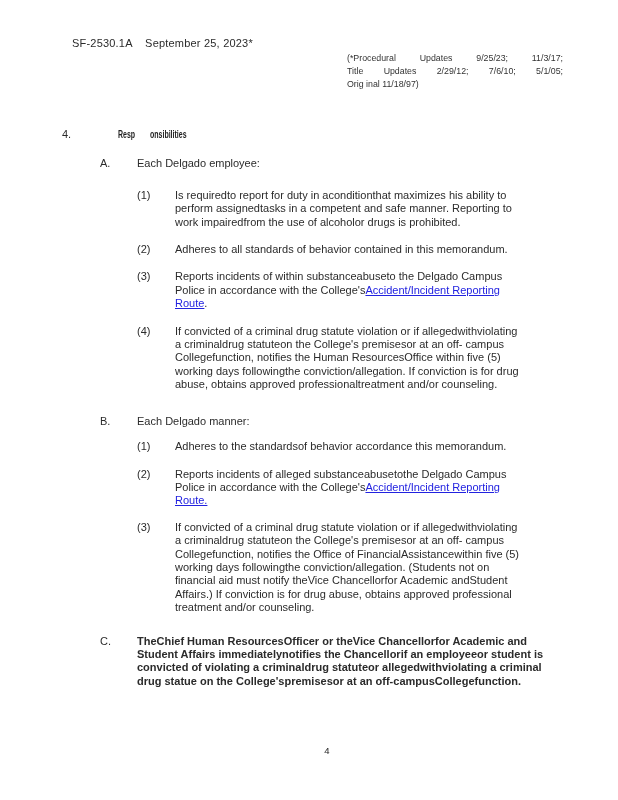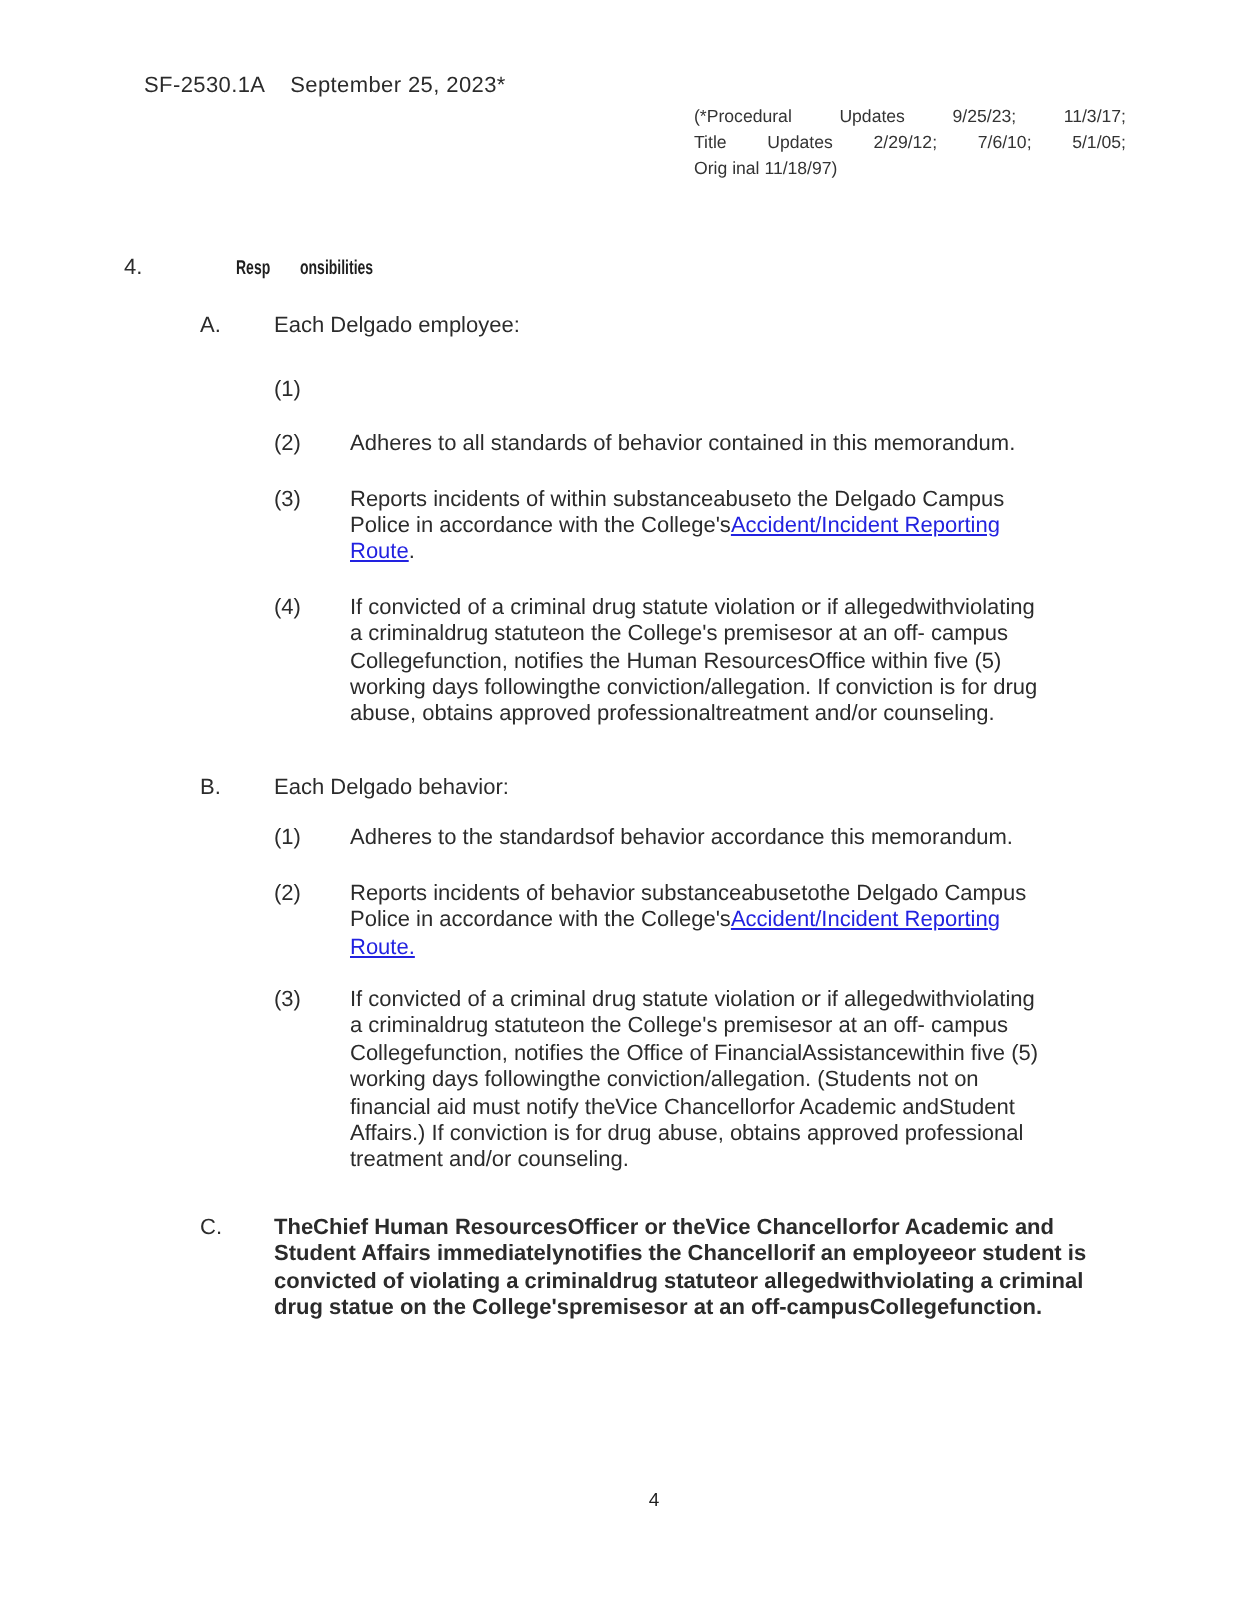--- a/index.html
+++ b/index.html
@@ -104,20 +104,23 @@
       <span class="sec-title"><span class="cond">Resp</span><span class="cond cond-2">onsibilities</span></span>
     </div>
 
     <div class="sub-head mb18">
       <span class="sub-label">A.</span>
       <span>Each Delgado employee:</span>
     </div>
 
     <div class="item mb14">
       <span class="item-num">(1)</span>
+      <div class="item-text">Is requiredto report for duty in aconditionthat maximizes his ability to
+perform assignedtasks in a competent and safe manner. Reporting to
+work impairedfrom the use of alcoholor drugs is prohibited.</div>
     </div>
 
     <div class="item mb14">
       <span class="item-num">(2)</span>
       <div class="item-text">Adheres to all standards of behavior contained in this memorandum.</div>
     </div>
 
     <div class="item mb14">
       <span class="item-num">(3)</span>
       <div class="item-text"><span>Reports incidents of within substanceabuseto the Delgado Campus
@@ -129,31 +132,31 @@
       <span class="item-num">(4)</span>
       <div class="item-text">If convicted of a criminal drug statute violation or if allegedwithviolating
 a criminaldrug statuteon the College's premisesor at an off- campus
 Collegefunction, notifies the Human ResourcesOffice within five (5)
 working days followingthe conviction/allegation. If conviction is for drug
 abuse, obtains approved professionaltreatment and/or counseling.</div>
     </div>
 
     <div class="sub-head mb12">
       <span class="sub-label">B.</span>
-      <span>Each Delgado behavior:</span>
+      <span>Each Delgado manner:</span>
     </div>
 
     <div class="item mb14">
       <span class="item-num">(1)</span>
       <div class="item-text">Adheres to the standardsof behavior accordance this memorandum.</div>
     </div>
 
     <div class="item mb13">
       <span class="item-num">(2)</span>
-      <div class="item-text"><span>Reports incidents of behavior substanceabusetothe Delgado Campus
+      <div class="item-text"><span>Reports incidents of alleged substanceabusetothe Delgado Campus
 Police in accordance with the College's</span><a class="doclink">Accident/Incident Reporting
 Route.</a><span></span></div>
     </div>
 
     <div class="item mb20">
       <span class="item-num">(3)</span>
       <div class="item-text">If convicted of a criminal drug statute violation or if allegedwithviolating
 a criminaldrug statuteon the College's premisesor at an off- campus
 Collegefunction, notifies the Office of FinancialAssistancewithin five (5)
 working days followingthe conviction/allegation. (Students not on

